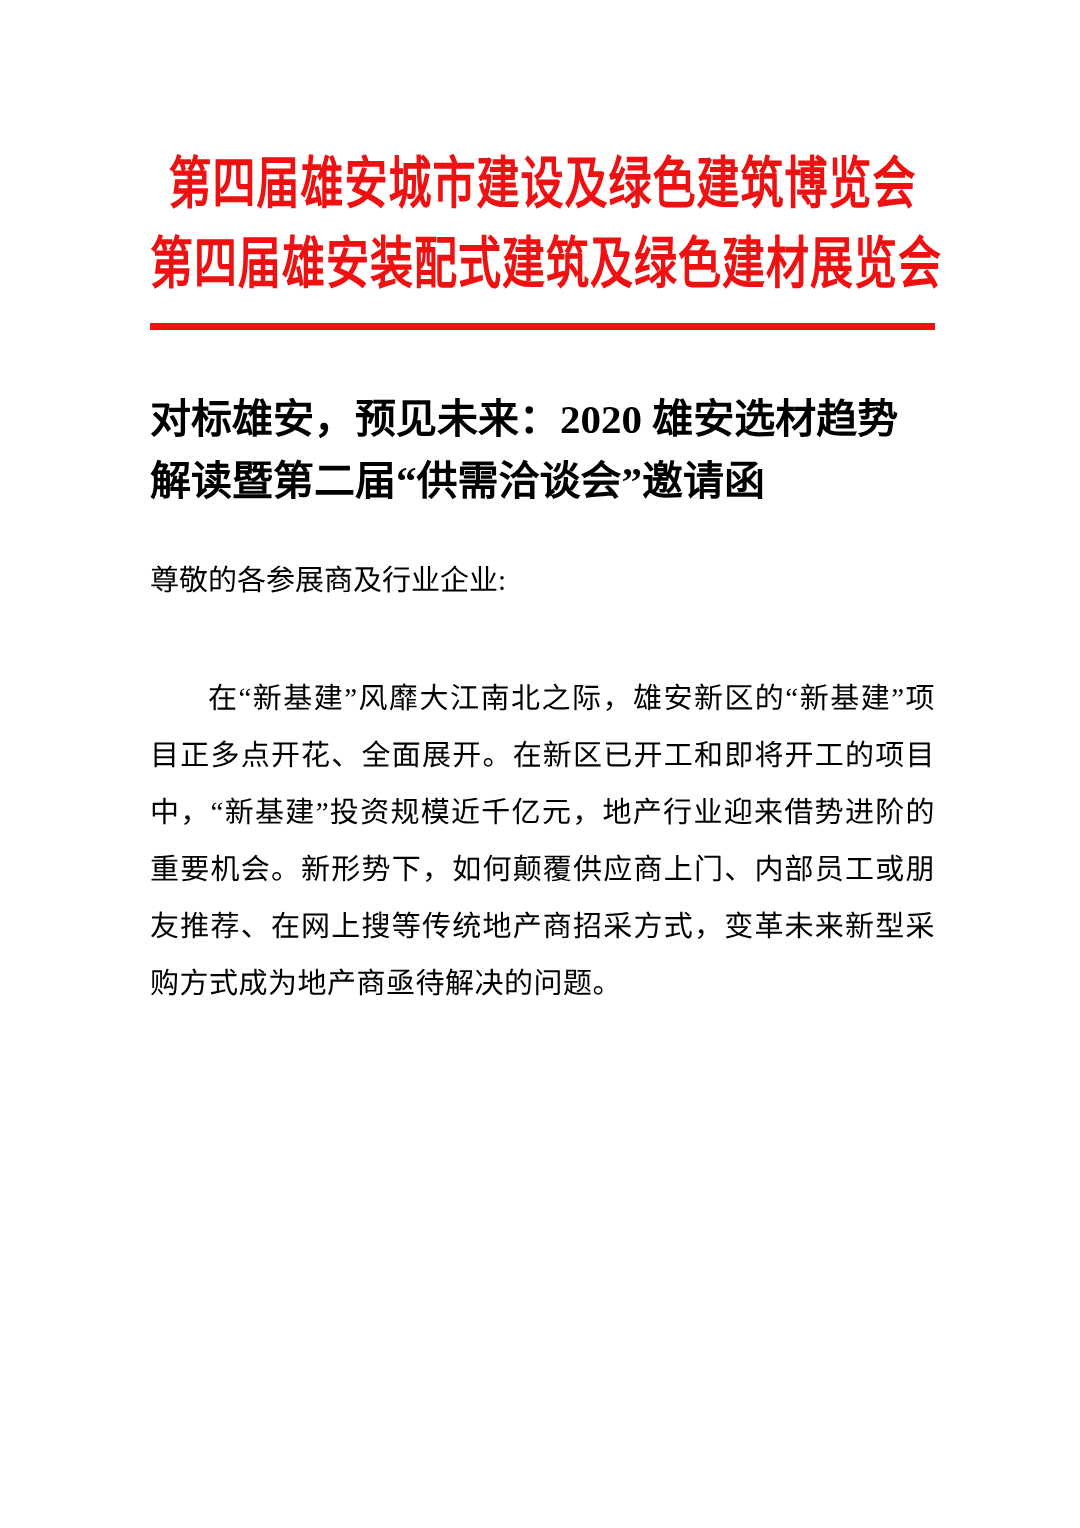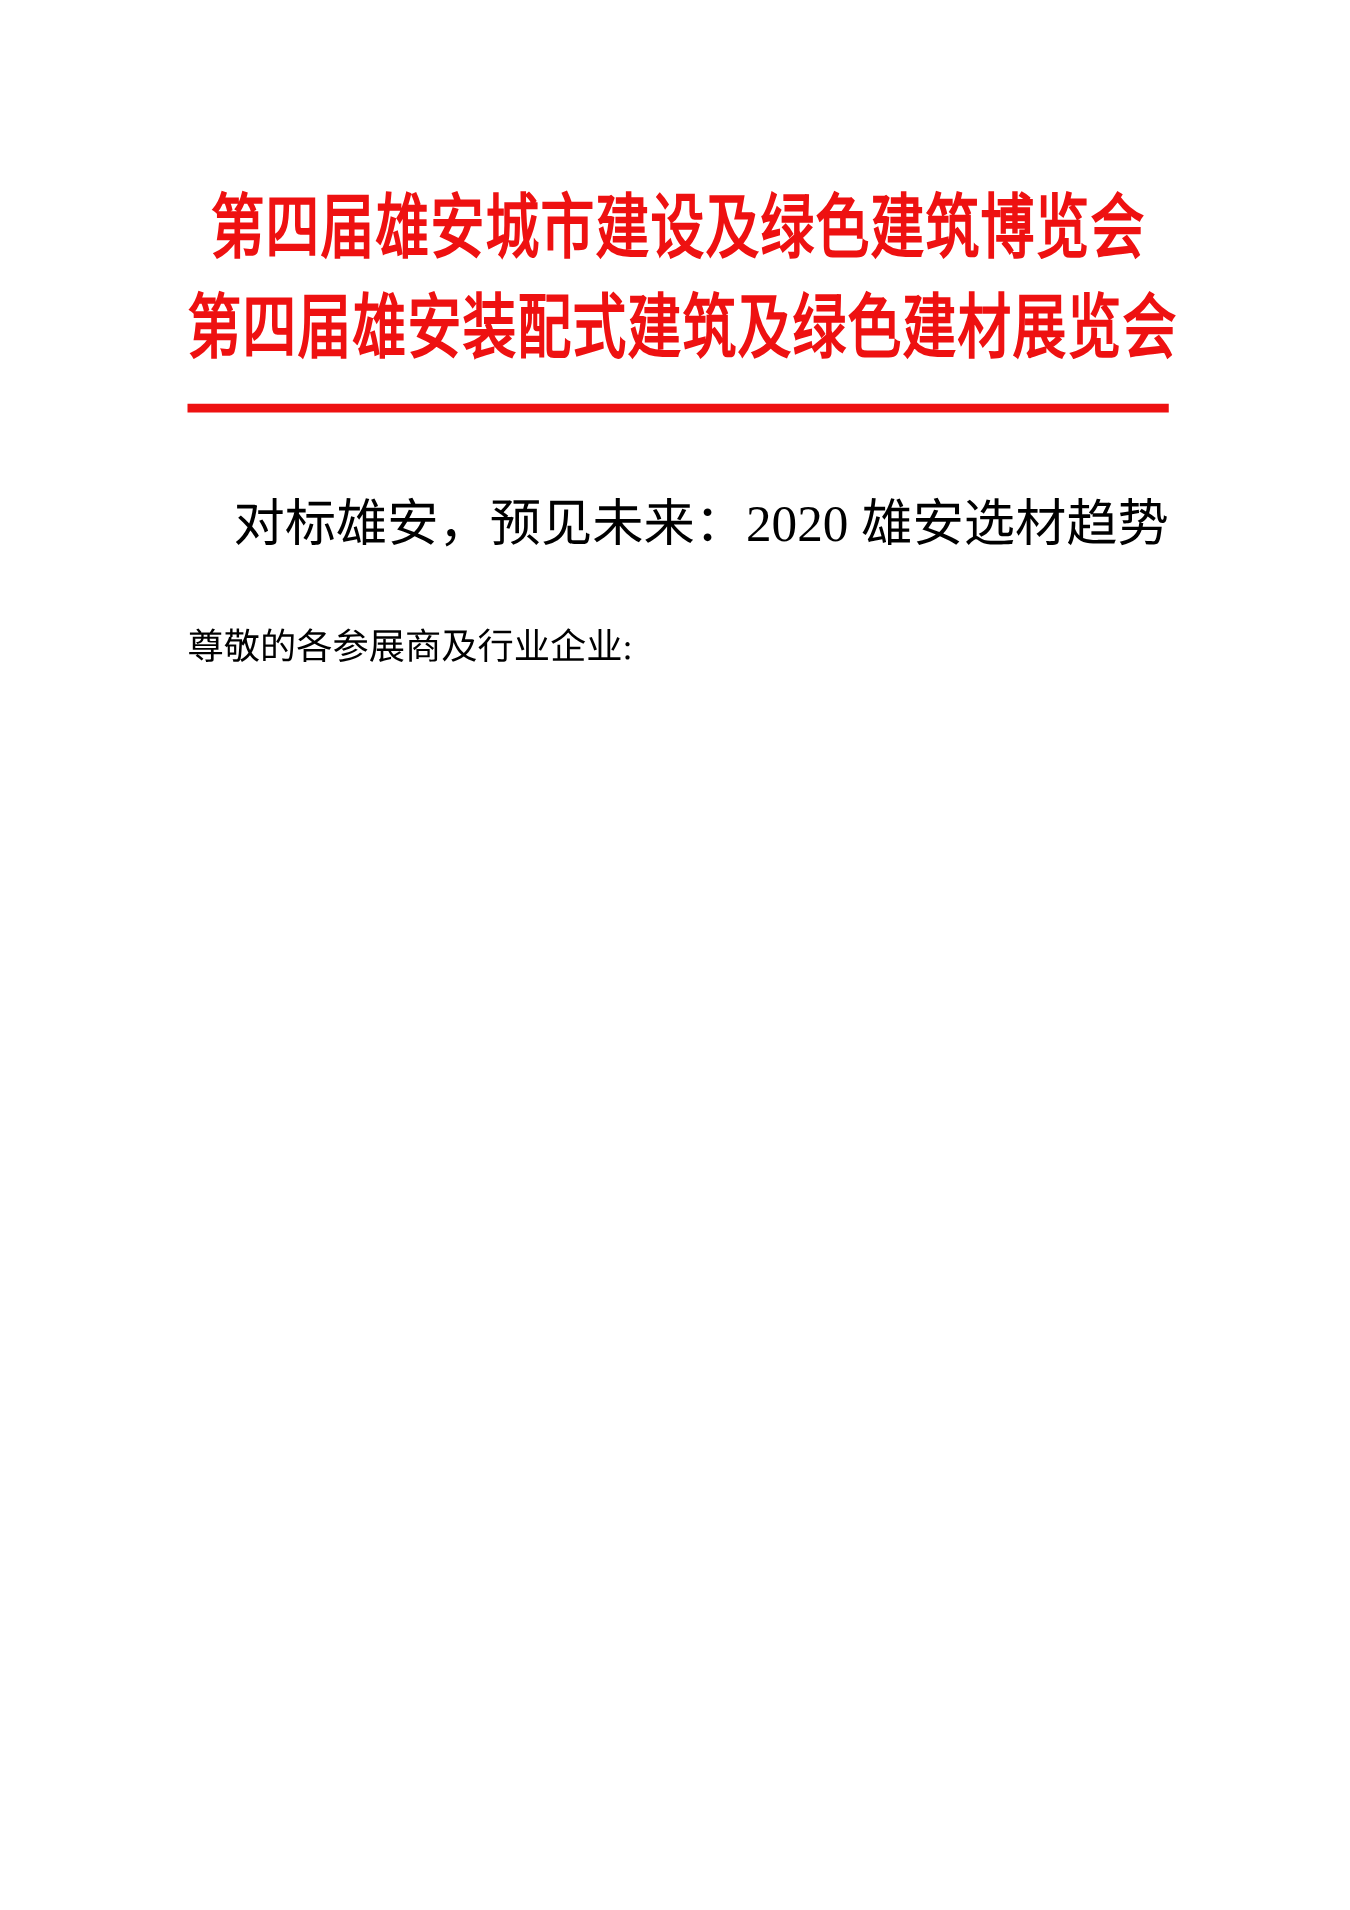--- a/index.html
+++ b/index.html
@@ -34,22 +34,22 @@
     font-family: "Liberation Sans", "DejaVu Sans", sans-serif;
   }
   .title-divider {
     height: 7px;
     width: 100%;
     margin-top: 20px;
     border: none;
   }
   .subtitle {
     margin-top: 58px;
-    text-align: right;
-    font-weight: 400;
+    text-align: left;
+    font-weight: 700;
   }
   .subtitle-line {
     display: block;
     font-size: 41px;
     line-height: 62px;
     white-space: nowrap;
   }
   .salutation {
     margin-top: 50px;
     font-size: 29px;
@@ -75,20 +75,22 @@
 
   <header class="doc-title">
     <span class="title-line" style="color: rgb(238, 17, 17);">第四届雄安城市建设及绿色建筑博览会</span>
     <span class="title-line" style="color: rgb(238, 17, 17);">第四届雄安装配式建筑及绿色建材展览会</span>
   </header>
 
   <hr class="title-divider" style="background-color: rgb(238, 17, 17);">
 
   <h1 class="subtitle">
     <span class="subtitle-line">对标雄安，预见未来：2020 雄安选材趋势</span>
+    <span class="subtitle-line">解读暨第二届“供需洽谈会”邀请函</span>
   </h1>
 
   <div class="salutation">尊敬的各参展商及行业企业:</div>
 
   <div class="body-text">
+    <p class="body-paragraph">在“新基建”风靡大江南北之际，雄安新区的“新基建”项目正多点开花、全面展开。在新区已开工和即将开工的项目中，“新基建”投资规模近千亿元，地产行业迎来借势进阶的重要机会。新形势下，如何颠覆供应商上门、内部员工或朋友推荐、在网上搜等传统地产商招采方式，变革未来新型采购方式成为地产商亟待解决的问题。</p>
   </div>
 
 </div>
 
 </body></html>

